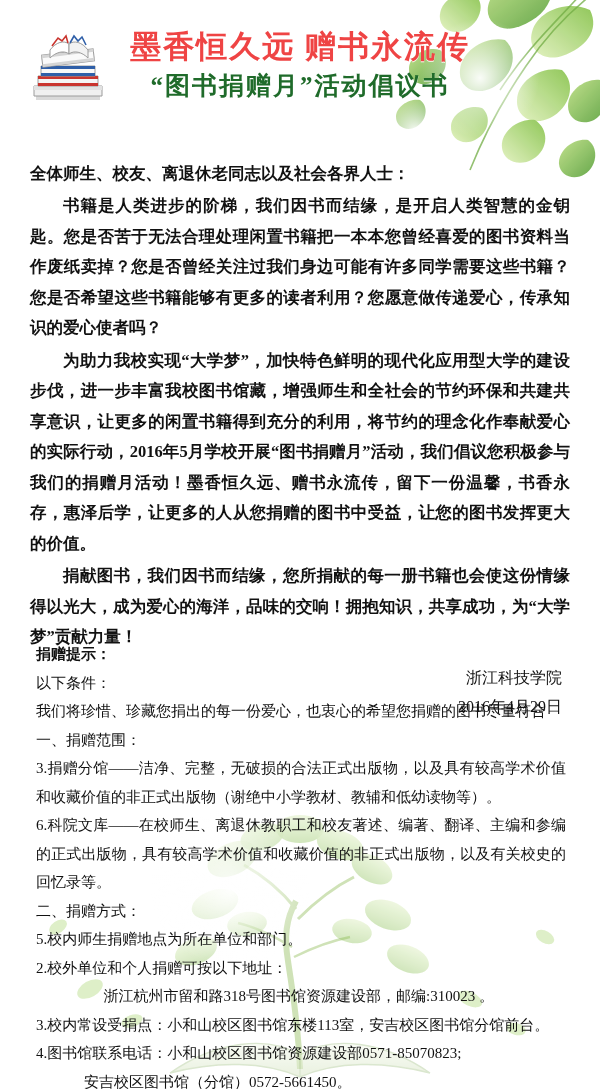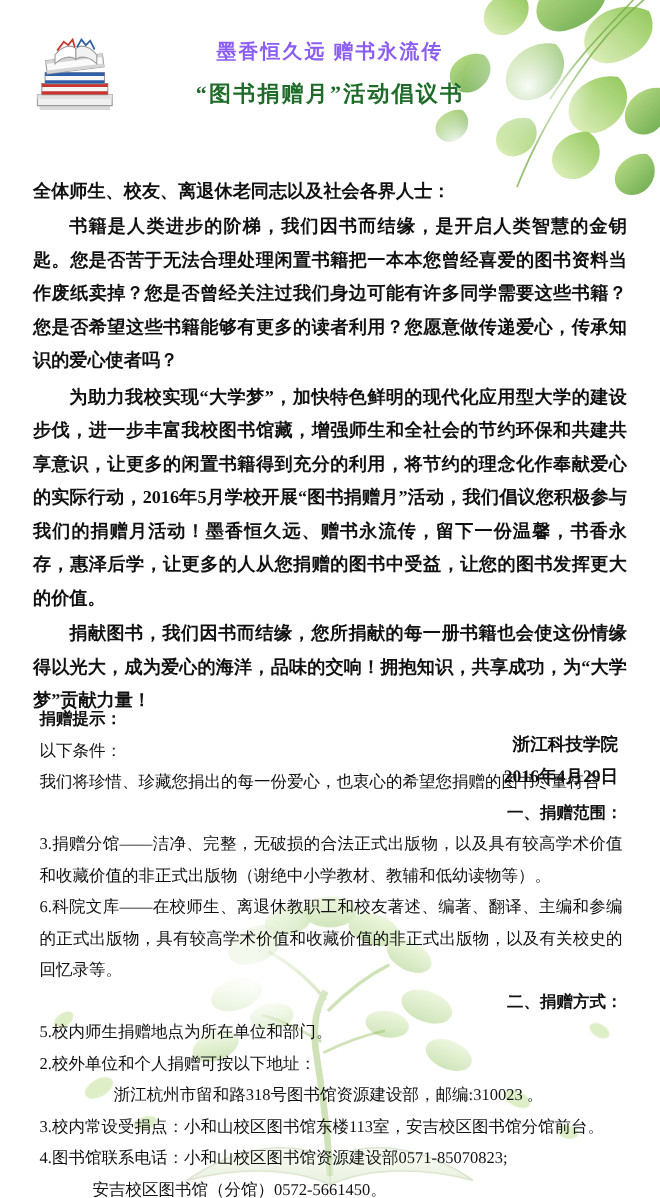--- a/index.html
+++ b/index.html
@@ -65,30 +65,30 @@
     position: absolute;
     left: 0;
     top: 30px;
     width: 600px;
     z-index: 4;
     text-align: center;
   }
   .title-line1 {
     font-family: "Liberation Serif", serif;
     font-weight: bold;
-    font-size: 18px;
+    font-size: 31px;
     letter-spacing: 2px;
-    color: #8b5cf6;
+    color: #ef4444;
     line-height: 34px;
     text-shadow: 0 1px 0 rgba(255,255,255,0.9);
   }
   .title-line2 {
     font-family: "Liberation Serif", serif;
     font-weight: bold;
-    font-size: 20px;
+    font-size: 25px;
     letter-spacing: 2px;
     color: #1f6b2a;
     line-height: 40px;
     margin-top: 2px;
     text-shadow: 0 1px 0 rgba(255,255,255,0.9);
   }
 
   
   .content {
     position: absolute;
@@ -111,21 +111,21 @@
     text-indent: 2em;
     text-align: justify;
     text-justify: inter-ideograph;
     font-weight: bold;
   }
   .signature {
     margin-top: 10px;
     text-align: right;
     font-size: 16px;
     line-height: 29px;
-    font-weight: bold;
+    font-weight: normal;
     padding-right: 8px;
   }
 
   
   .notes {
     position: absolute;
     left: 36px;
     top: 640px;
     width: 530px;
     z-index: 2;
@@ -134,22 +134,21 @@
   }
   .notes .note-title {
     font-weight: bold;
     margin-bottom: 0px;
   }
   .notes .note-line {
     text-align: justify;
     text-justify: inter-ideograph;
   }
   .notes .section-head {
-    font-weight: bold;
-    text-align: right;
+    font-weight: normal;
   }
   .notes .indent-line {
     text-indent: 4.5em;
   }
   .notes .indent-line2 {
     text-indent: 3.2em;
   }
 </style>
 </head>
 <body>

